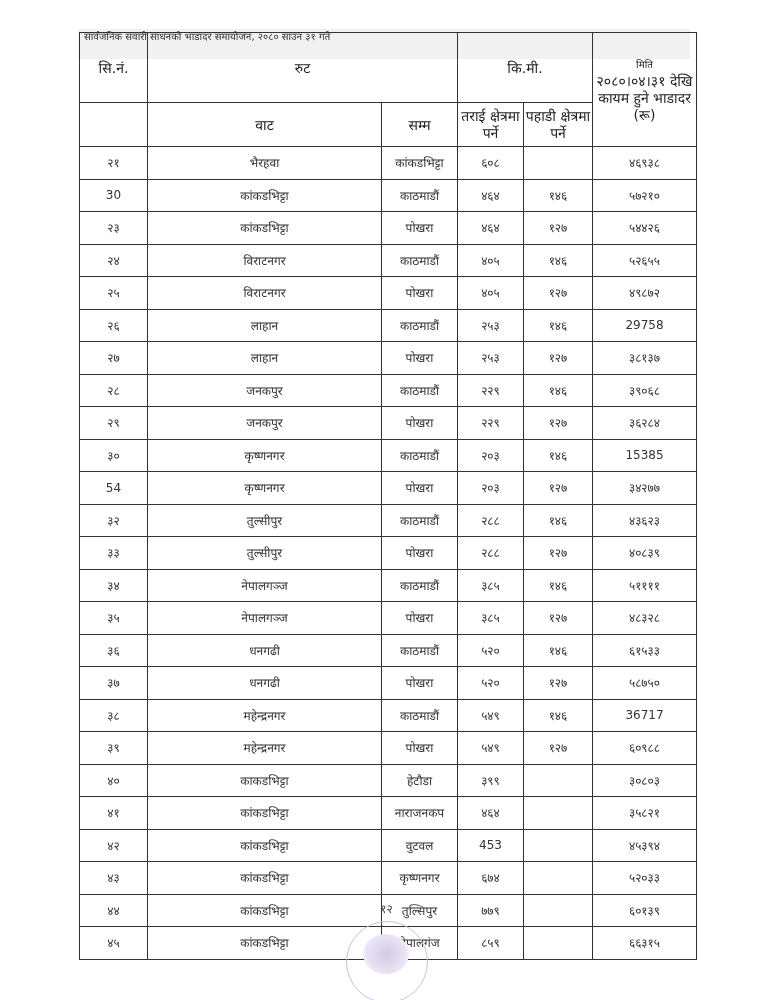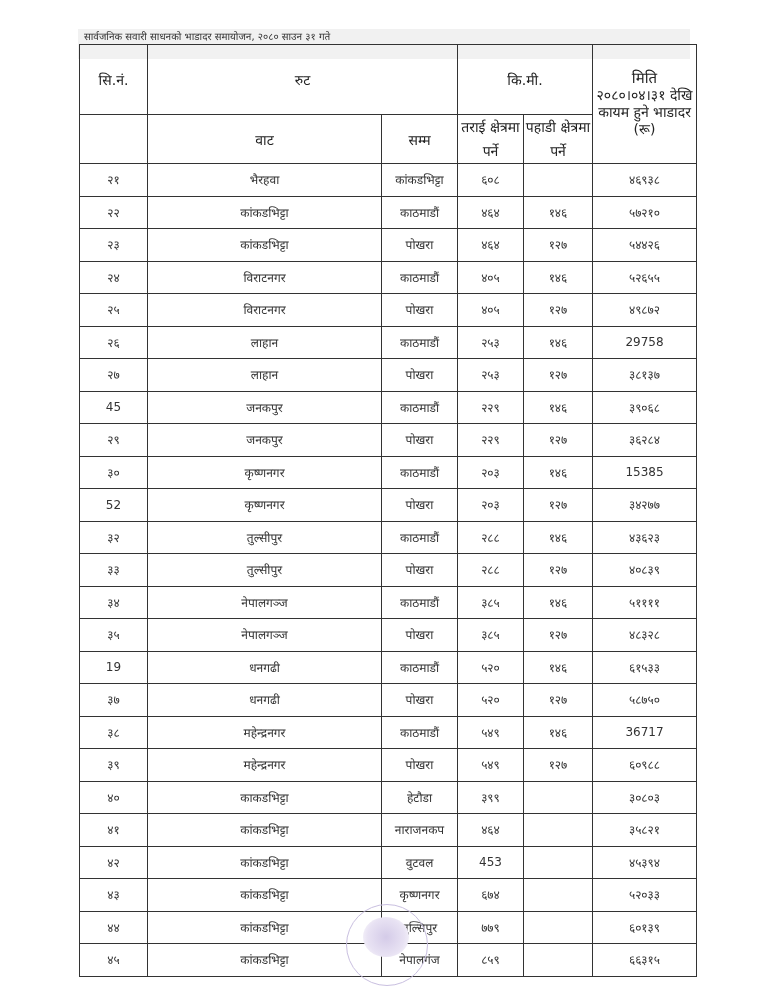--- a/index.html
+++ b/index.html
@@ -6,33 +6,33 @@
   body {
     width: 773px; height: 1000px; position: relative; overflow: hidden;
     font-family: "DejaVu Sans", sans-serif; color: #222;
   }
   .title-bar {
     position: absolute; left: 78px; top: 29px; width: 612px; height: 30px;
     background: #f1f1f1; font-size: 10px; line-height: 15px; padding-left: 6px;
     box-sizing: border-box; color: #333;
   }
   table.fares {
-    position: absolute; left: 79px; top: 44px; width: 617px;
+    position: absolute; left: 79px; top: 32px; width: 617px;
     border-collapse: collapse; table-layout: fixed;
   }
   table.fares td, table.fares th {
     border: 1.5px solid #333; text-align: center; vertical-align: middle;
     font-weight: normal; padding: 0; color: #333;
   }
   table.fares th { font-size: 14px; color: #222; }
   .h1 { height: 70px; }
   .h2 { height: 44px; }
-  .sub { font-size: 12.5px; line-height: 24px; }
+  .sub { font-size: 12.5px; line-height: 17px; }
   .date-head { font-size: 11px; line-height: 17px; }
-  .date-head .mit { font-size: 15px; }
+  .date-head .mit { font-size: 10px; }
   tbody td { height: 31.5px; font-size: 12px; color: #444; }
   .page-footer {
     position: absolute; left: 0; top: 900px; width: 773px; text-align: center;
   }
   .page-num { font-size: 12px; color: #444; }
   .seal {
     width: 80px; height: 80px; margin: 4px auto 0; border-radius: 50%;
     border: 1px solid #c9bfe0; position: relative;
   }
   .seal-inner {
@@ -76,21 +76,21 @@
   <tbody id="rows">
       <tr>
         <td>२१</td>
         <td>भैरहवा</td>
         <td>कांकडभिट्टा</td>
         <td>६०८</td>
         <td></td>
         <td>४६९३८</td>
       </tr>
       <tr>
-        <td>२२</td>
+        <td>30</td>
         <td>कांकडभिट्टा</td>
         <td>काठमाडौं</td>
         <td>४६४</td>
         <td>१४६</td>
         <td>५७२१०</td>
       </tr>
       <tr>
         <td>२३</td>
         <td>कांकडभिट्टा</td>
         <td>पोखरा</td>
@@ -124,21 +124,21 @@
       </tr>
       <tr>
         <td>२७</td>
         <td>लाहान</td>
         <td>पोखरा</td>
         <td>२५३</td>
         <td>१२७</td>
         <td>३८१३७</td>
       </tr>
       <tr>
-        <td>45</td>
+        <td>२८</td>
         <td>जनकपुर</td>
         <td>काठमाडौं</td>
         <td>२२९</td>
         <td>१४६</td>
         <td>३९०६८</td>
       </tr>
       <tr>
         <td>२९</td>
         <td>जनकपुर</td>
         <td>पोखरा</td>
@@ -148,21 +148,21 @@
       </tr>
       <tr>
         <td>३०</td>
         <td>कृष्णनगर</td>
         <td>काठमाडौं</td>
         <td>२०३</td>
         <td>१४६</td>
         <td>15385</td>
       </tr>
       <tr>
-        <td>52</td>
+        <td>54</td>
         <td>कृष्णनगर</td>
         <td>पोखरा</td>
         <td>२०३</td>
         <td>१२७</td>
         <td>३४२७७</td>
       </tr>
       <tr>
         <td>३२</td>
         <td>तुल्सीपुर</td>
         <td>काठमाडौं</td>
@@ -188,21 +188,21 @@
       </tr>
       <tr>
         <td>३५</td>
         <td>नेपालगञ्ज</td>
         <td>पोखरा</td>
         <td>३८५</td>
         <td>१२७</td>
         <td>४८३२८</td>
       </tr>
       <tr>
-        <td>19</td>
+        <td>३६</td>
         <td>धनगढी</td>
         <td>काठमाडौं</td>
         <td>५२०</td>
         <td>१४६</td>
         <td>६१५३३</td>
       </tr>
       <tr>
         <td>३७</td>
         <td>धनगढी</td>
         <td>पोखरा</td>
@@ -271,16 +271,17 @@
         <td>कांकडभिट्टा</td>
         <td>नेपालगंज</td>
         <td>८५९</td>
         <td></td>
         <td>६६३१५</td>
       </tr>
     </tbody>
 </table>
 
 <div class="page-footer">
+  <div class="page-num">१२</div>
   <div class="seal">
     <div class="seal-inner"></div>
   </div>
 </div>
 
 </body></html>

